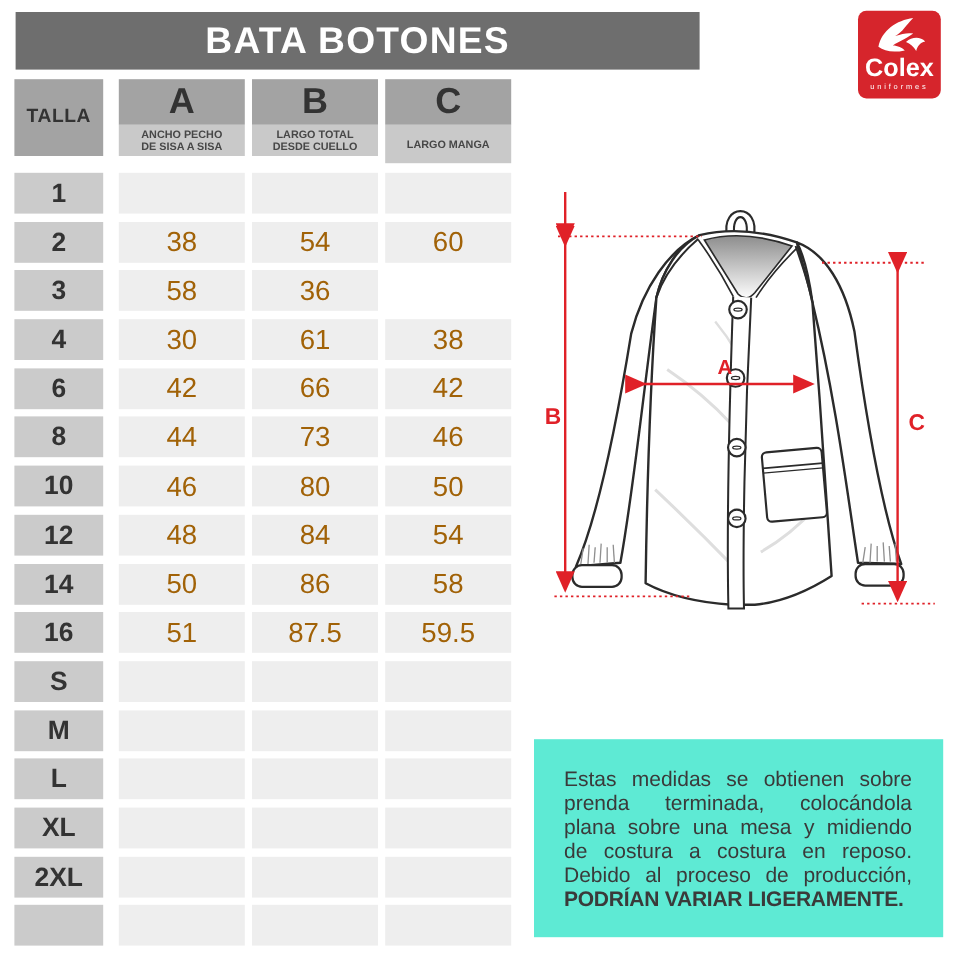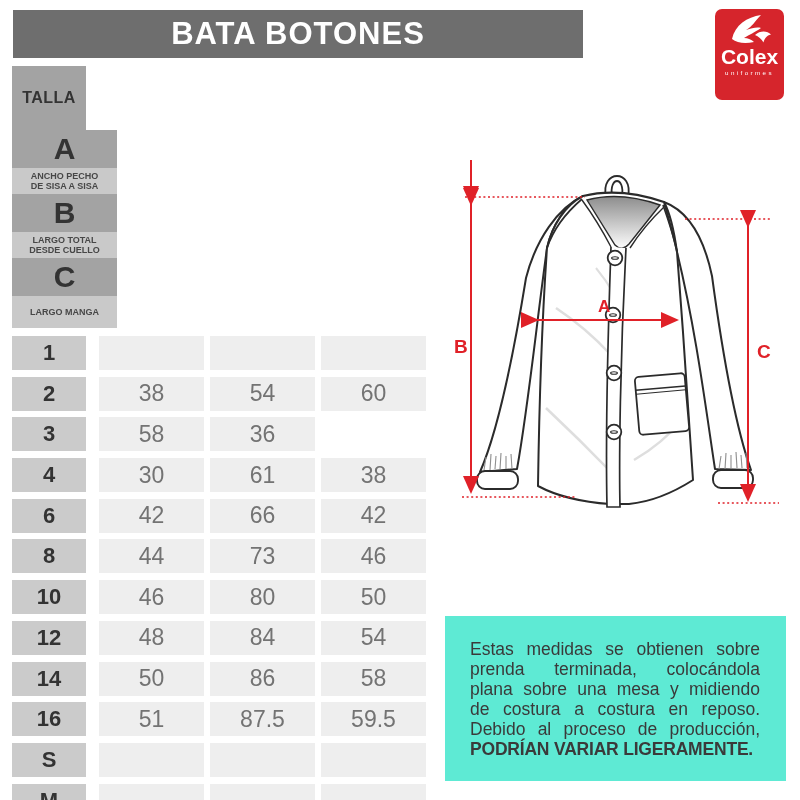--- a/index.html
+++ b/index.html
@@ -13,47 +13,47 @@
   #titlebar{
     left:13px;top:10px;width:570px;height:48px;background:#6e6e6e;
     display:flex;align-items:center;justify-content:center;
   }
   #titlebar .title{
     color:#ffffff;font-weight:bold;font-size:31px;letter-spacing:1px;
   }
 
   
   #logo{
-    left:715px;top:9px;width:69px;height:91px;background:#d6252c;border-radius:7px;
+    left:715px;top:9px;width:69px;height:73px;background:#d6252c;border-radius:7px;
     display:flex;flex-direction:column;align-items:center;color:#ffffff;
   }
   #logo .bird{margin-top:5px;height:34px;}
   #logo .brand{font-weight:bold;font-size:21px;line-height:20px;margin-top:-1px;}
   #logo .tag{font-size:6.2px;letter-spacing:2.4px;margin-top:2px;}
 
   
   #sizetable{left:12px;top:66px;width:420px;}
-  .hrow{display:flex;flex-direction:column;}
+  .hrow{display:flex;}
   .cell{display:flex;align-items:center;justify-content:center;box-sizing:border-box;}
   .talla-cell{
     width:74px;height:64px;margin-right:13px;background:#a3a3a3;
     font-weight:bold;font-size:16px;color:#333;letter-spacing:.5px;
   }
   .hcol{width:105px;margin-right:6px;display:flex;flex-direction:column;}
   .hletter{height:38px;background:#a3a3a3;display:flex;align-items:center;justify-content:center;
     font-size:30px;font-weight:bold;color:#333;}
   .hdesc{height:26px;background:#c9c9c9;display:flex;align-items:center;justify-content:center;
     text-align:center;font-size:9px;font-weight:bold;color:#474747;line-height:10.5px;box-sizing:border-box;}
   .hdesc.a{padding:0 16px;}
   .hdesc.b{padding:0 5px;}
   .hdesc.c{padding:16px 8px;}
   .trow{display:flex;height:34px;margin-top:6.7px;}
   .trow.first{margin-top:8px;}
   .lbl{width:74px;margin-right:13px;background:#cbcbcb;font-weight:bold;font-size:22px;color:#333;}
-  .val{width:105px;margin-right:6px;background:#eeeeee;font-size:23px;color:#737373;}
+  .val{width:105px;margin-right:6px;background:#eeeeee;font-size:23px;color:#a16207;}
 
   
   #diagram{left:448px;top:160px;width:340px;height:365px;}
 
   
   #note{
     left:445px;top:616px;width:341px;height:165px;background:#5eead4;
     box-sizing:border-box;padding:23px 26px 0 25px;
     font-size:17.5px;line-height:20px;color:#3a3a3a;
   }

